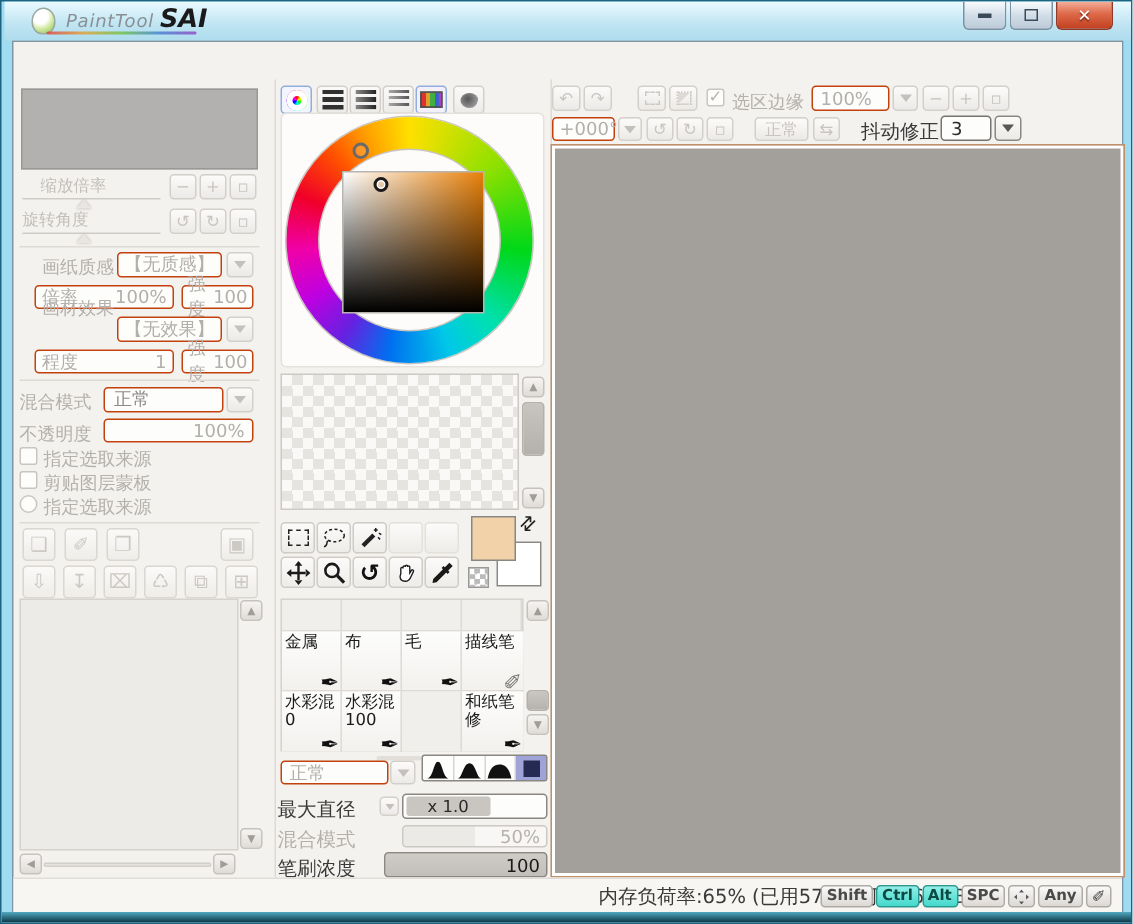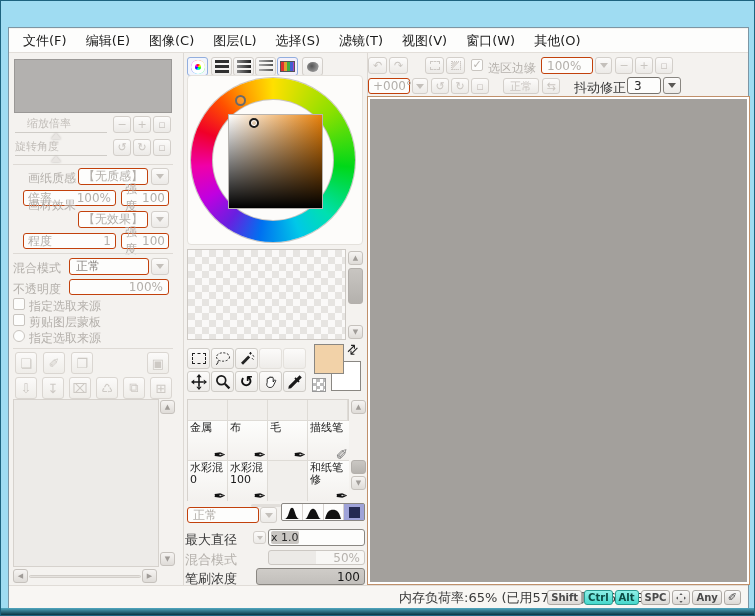--- a/index.html
+++ b/index.html
@@ -87,54 +87,60 @@
   .bcell{position:absolute;width:40px;background:linear-gradient(#fdfdfc,#f3f1ee);border-right:1px solid #dedbd6;border-bottom:1px solid #dedbd6;
        font-size:11px;color:#1a1a1a;line-height:12px;padding:1px 0 0 2px;overflow:hidden;}
   .bcell .pen{position:absolute;right:1px;bottom:-1px;font-size:15px;color:#111;}
   .bcell .pen.lite{color:#777;}
   .bcell.empty{background:#f1efec;}
   .tipbox{position:absolute;left:280px;top:502px;width:84px;height:18px;border:1px solid #8a8782;border-radius:2px;background:#fdfdfc;display:flex;}
   .tip{flex:1;display:flex;align-items:flex-end;justify-content:center;border-right:1px solid #d8d4d0;}
   .tip:last-child{border-right:none;background:#9fa3d8;}
   .tip.sel-square{display:flex;align-items:center;justify-content:center;}
   .tip .sq{width:11px;height:11px;background:#242a52;}
-  .chip{background:#c9c6c2;color:#2a2a2a;font-size:11px;padding:0 0;border-radius:2px;margin-left:2px;}
+  .chip{background:#c9c6c2;color:#2a2a2a;font-size:11px;padding:0 14px;border-radius:2px;margin-left:2px;}
   .hslider{position:absolute;border:1px solid #8a8782;border-radius:3px;font-size:12px;}
   
   .canvas{position:absolute;left:367px;top:96px;width:381px;height:487px;background:#a3a09c;
        border:2px solid #fff;outline:1px solid #c0906a;}
   
   .statusbar{position:absolute;left:8px;top:584px;width:739px;height:24px;background:#f8f6f3;
        border-top:1px solid #e0dcd7;display:flex;align-items:center;}
   .mem{font-size:13px;color:#3a3a3a;margin-left:390px;white-space:nowrap;}
   .keys{position:absolute;right:7px;display:flex;align-items:center;gap:2px;}
   .kbadge{height:15px;padding:0 3px;border:1px solid #aeaaa5;border-radius:3px;font-size:10px;font-weight:bold;
        color:#4a4a4a;background:linear-gradient(#fafaf9,#dcd9d5);display:flex;align-items:center;}
   .kbadge.on{background:linear-gradient(#8ff0e8,#46d8cc);border-color:#2a9a90;color:#0c4a44;}
   svg{display:block;}
 </style>
 </head>
 <body>
 
 <div id="win">
 
+  <div class="titlebar">
+    <div class="logo-egg"></div>
+    <span class="brand">PaintTool</span>
+    <span class="product">SAI</span>
+    <div class="swoosh"></div>
+    <div class="winbtns">
+      <div class="wbtn min">
+          <div class="minglyph"></div>
+        </div>
+      <div class="wbtn max">
+          <div class="maxglyph"></div>
+        </div>
+      <div class="wbtn close">
+          <span>✕</span>
+        </div>
+    </div>
+  </div>
 
   <div class="client"></div>
 
-  <div class="menubar">
-    <span class="menu-item">文件(F)</span>
-    <span class="menu-item">编辑(E)</span>
-    <span class="menu-item">图像(C)</span>
-    <span class="menu-item">图层(L)</span>
-    <span class="menu-item">选择(S)</span>
-    <span class="menu-item">滤镜(T)</span>
-    <span class="menu-item">视图(V)</span>
-    <span class="menu-item">窗口(W)</span>
-    <span class="menu-item">其他(O)</span>
-  </div>
 
   <div class="panel-sep" style="left:182px;"></div>
   <div class="panel-sep" style="left:366px;"></div>
 
   <div class="nav-preview"></div>
 
   <span class="lbl" style="left:26px;top:115px;font-size:11px;">缩放倍率</span>
   <div class="slider-track" style="left:14px;top:131px;width:92px;"></div>
   <div class="slider-thumb" style="left:50px;top:132px;"></div>
   <div class="gbtn" style="left:112px;top:115px;width:18px;height:17px;">−</div>

